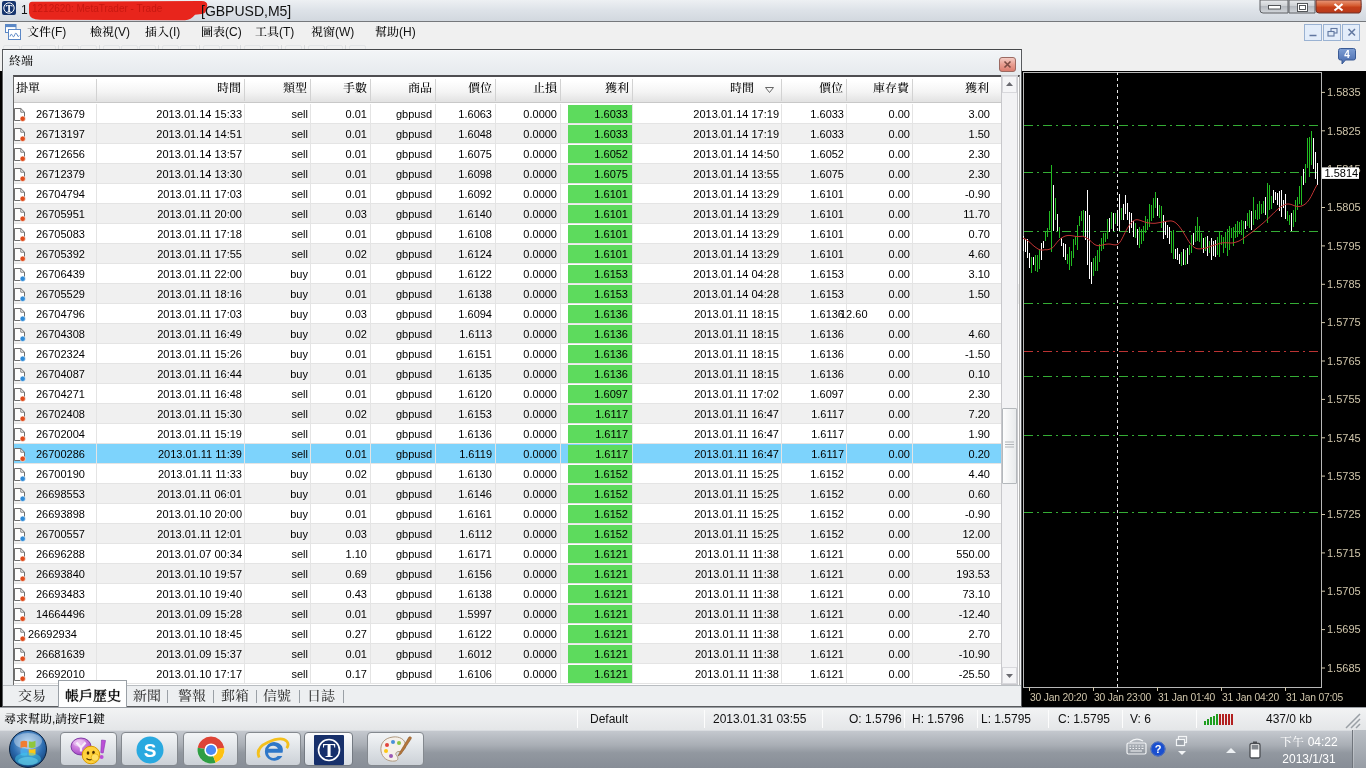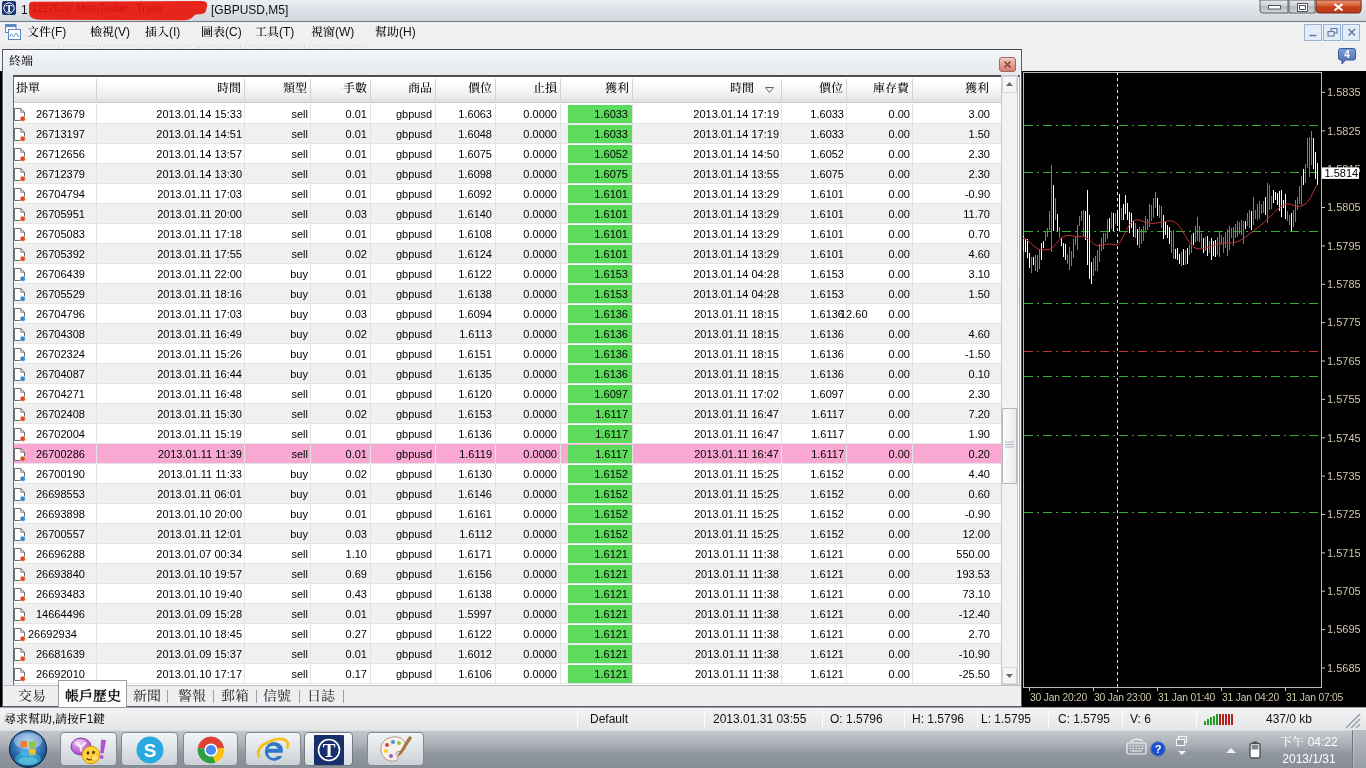--- a/index.html
+++ b/index.html
@@ -66,21 +66,21 @@
       <svg class="abs" style="left:2px;top:1px" width="14" height="14">
         <rect width="14" height="14" rx="2" fill="#16356e"></rect>
         <circle cx="7" cy="7" r="5.2" fill="none" stroke="#fff" stroke-width="1"></circle>
         <text x="7" y="10.5" font-family="Liberation Serif" font-size="10" font-weight="bold" fill="#fff" text-anchor="middle">T</text>
       </svg>
       <div class="abs" style="left:21px;top:3px;font-size:12px;color:#111">1</div>
       <svg class="abs" style="left:0;top:0" width="230" height="24">
         <path d="M29 5 Q29 2 32 1.8 L201 1 Q207.5 0.8 207.3 5.5 L206 10.5 Q205.5 13.5 201.5 14 L195 14.8 Q191 19.8 185 20.3 L40 19.7 Q29.5 19.7 29 13 Z" fill="#e8251c"></path>
         <text x="32" y="12" font-size="10" fill="#c2150e" opacity="0.85">1212620: MetaTrader - Trade</text>
       </svg>
-      <div class="abs" style="left:211px;top:3px;font-size:12px;color:#111">[GBPUSD,M5]</div>
+      <div class="abs" style="left:201px;top:3px;font-size:14px;color:#111">[GBPUSD,M5]</div>
       <svg class="abs" style="left:1259px;top:0" width="105" height="14">
 <defs>
           <linearGradient id="wbg" x2="0" y2="1">
             <stop offset="0" stop-color="#e9ebed"></stop>
             <stop offset=".45" stop-color="#cdd0d4"></stop>
             <stop offset=".5" stop-color="#b6bac0"></stop>
             <stop offset="1" stop-color="#d3d7db"></stop>
           </linearGradient>
 <linearGradient id="wbr" x2="0" y2="1">
             <stop offset="0" stop-color="#e99a7c"></stop>
@@ -833,21 +833,21 @@
           <div class="abs" style="left:144px;top:3.5px;width:150px;text-align:right;color:#000">sell</div>
           <div class="abs" style="left:203px;top:3.5px;width:150px;text-align:right;color:#000">0.01</div>
           <div class="abs" style="left:268px;top:3.5px;width:150px;text-align:right;color:#000">gbpusd</div>
           <div class="abs" style="left:328px;top:3.5px;width:150px;text-align:right;color:#000">1.6136</div>
           <div class="abs" style="left:393px;top:3.5px;width:150px;text-align:right;color:#000">0.0000</div>
           <div class="abs" style="left:464px;top:3.5px;width:150px;text-align:right;color:#000">1.6117</div>
           <div class="abs" style="left:615px;top:3.5px;width:150px;text-align:right;color:#000">2013.01.11 16:47</div>
           <div class="abs" style="left:680px;top:3.5px;width:150px;text-align:right;color:#000">1.6117</div>
           <div class="abs" style="left:746px;top:3.5px;width:150px;text-align:right;color:#000">0.00</div>
           <div class="abs" style="left:826px;top:3.5px;width:150px;text-align:right;color:#000">1.90</div>
-        </div><div class="abs" style="left:0;top:367px;width:1004px;height:32px;background:#f9a8d4">
+        </div><div class="abs" style="left:0;top:367px;width:1004px;height:32px;background:#7dd3fc">
           <div class="abs" style="left:82px;top:0;width:1px;height:20px;background:#e4e4e4"></div>
           <div class="abs" style="left:230px;top:0;width:1px;height:20px;background:#e4e4e4"></div>
           <div class="abs" style="left:296px;top:0;width:1px;height:20px;background:#e4e4e4"></div>
           <div class="abs" style="left:356px;top:0;width:1px;height:20px;background:#e4e4e4"></div>
           <div class="abs" style="left:421px;top:0;width:1px;height:20px;background:#e4e4e4"></div>
           <div class="abs" style="left:481px;top:0;width:1px;height:20px;background:#e4e4e4"></div>
           <div class="abs" style="left:546px;top:0;width:1px;height:20px;background:#e4e4e4"></div>
           <div class="abs" style="left:618px;top:0;width:1px;height:20px;background:#e4e4e4"></div>
           <div class="abs" style="left:767px;top:0;width:1px;height:20px;background:#e4e4e4"></div>
           <div class="abs" style="left:832px;top:0;width:1px;height:20px;background:#e4e4e4"></div>
@@ -1270,21 +1270,21 @@
       <div class="abs" style="left:577px;top:2px;width:1px;height:18px;background:#a6aaae;border-right:1px solid #fdfdfd"></div>
       <div class="abs" style="left:704px;top:2px;width:1px;height:18px;background:#a6aaae;border-right:1px solid #fdfdfd"></div>
       <div class="abs" style="left:822px;top:2px;width:1px;height:18px;background:#a6aaae;border-right:1px solid #fdfdfd"></div>
       <div class="abs" style="left:904px;top:2px;width:1px;height:18px;background:#a6aaae;border-right:1px solid #fdfdfd"></div>
       <div class="abs" style="left:977px;top:2px;width:1px;height:18px;background:#a6aaae;border-right:1px solid #fdfdfd"></div>
       <div class="abs" style="left:1048px;top:2px;width:1px;height:18px;background:#a6aaae;border-right:1px solid #fdfdfd"></div>
       <div class="abs" style="left:1122px;top:2px;width:1px;height:18px;background:#a6aaae;border-right:1px solid #fdfdfd"></div>
       <div class="abs" style="left:1196px;top:2px;width:1px;height:18px;background:#a6aaae;border-right:1px solid #fdfdfd"></div>
       <div class="abs" style="left:590px;top:4px;font-size:12px;color:#111">Default</div>
       <div class="abs" style="left:713px;top:4px;font-size:12px;color:#111">2013.01.31 03:55</div>
-      <div class="abs" style="left:830px;top:4px;font-size:12px;color:#111">O: 1.5796</div>
+      <div class="abs" style="left:849px;top:4px;font-size:12px;color:#111">O: 1.5796</div>
       <div class="abs" style="left:912px;top:4px;font-size:12px;color:#111">H: 1.5796</div>
       <div class="abs" style="left:981px;top:4px;font-size:12px;color:#111">L: 1.5795</div>
       <div class="abs" style="left:1058px;top:4px;font-size:12px;color:#111">C: 1.5795</div>
       <div class="abs" style="left:1130px;top:4px;font-size:12px;color:#111">V: 6</div>
       <div class="abs" style="left:1266px;top:4px;font-size:12px;color:#111">437/0 kb</div>
       <svg class="abs" style="left:1204px;top:6px" width="34" height="12" shape-rendering="crispEdges">
         <rect x="0" y="7.0" width="2" height="4.0" fill="#1f9e1f"></rect>
         <rect x="3" y="5.2" width="2" height="5.8" fill="#1f9e1f"></rect>
         <rect x="6" y="3.4" width="2" height="7.6" fill="#1f9e1f"></rect>
         <rect x="9" y="1.6" width="2" height="9.4" fill="#1f9e1f"></rect>

